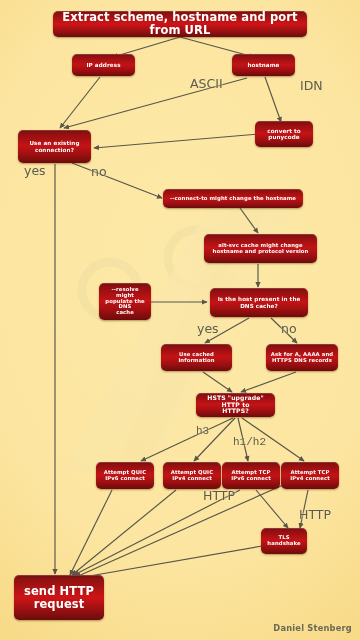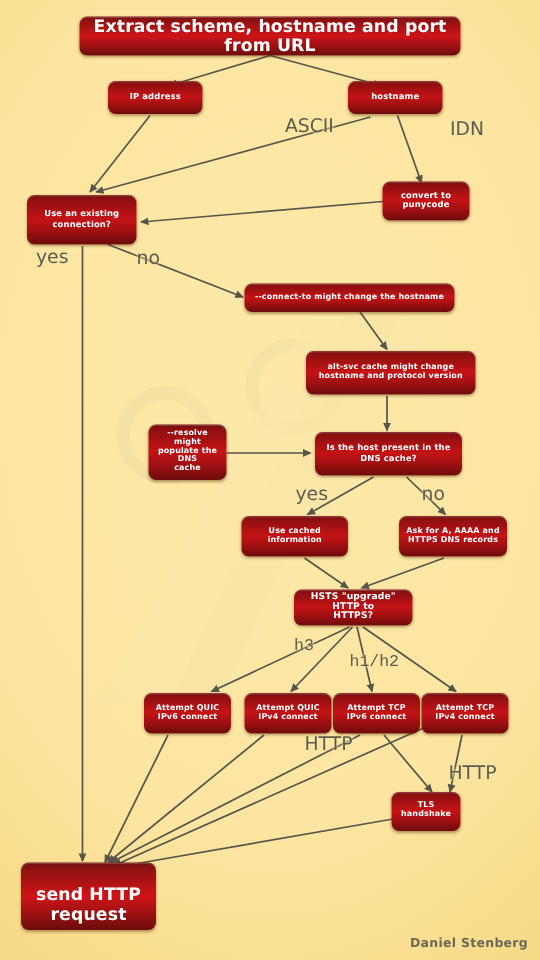--- a/index.html
+++ b/index.html
@@ -178,21 +178,21 @@
   </div>
 
 <div class="node small" style="left:281px;top:462px;width:58px;height:27px;">
     <span>Attempt TCP<br>IPv4 connect</span>
   </div>
 
 <div class="node small" style="left:261px;top:528px;width:46px;height:26px;">
     <span>TLS<br>handshake</span>
   </div>
 
-<div class="node big" style="left:14px;top:575px;width:90px;height:45px;align-items:flex-end;">
+<div class="node big" style="left:14px;top:575px;width:90px;height:45px;">
     <span>send HTTP<br>request</span>
   </div>
 
 <div class="edge-label" style="left:190px;top:76px;text-align:center;">ASCII</div>
 <div class="edge-label" style="left:272px;top:78px;margin-left:28px;">IDN</div>
 <div class="edge-label" style="left:24px;top:163px;">yes</div>
 <div class="edge-label" style="left:91px;top:164px;">no</div>
 <div class="edge-label" style="left:197px;top:321px;">yes</div>
 <div class="edge-label" style="left:281px;top:321px;">no</div>
 <div class="edge-label sm" style="left:196px;top:425px;">h3</div>

